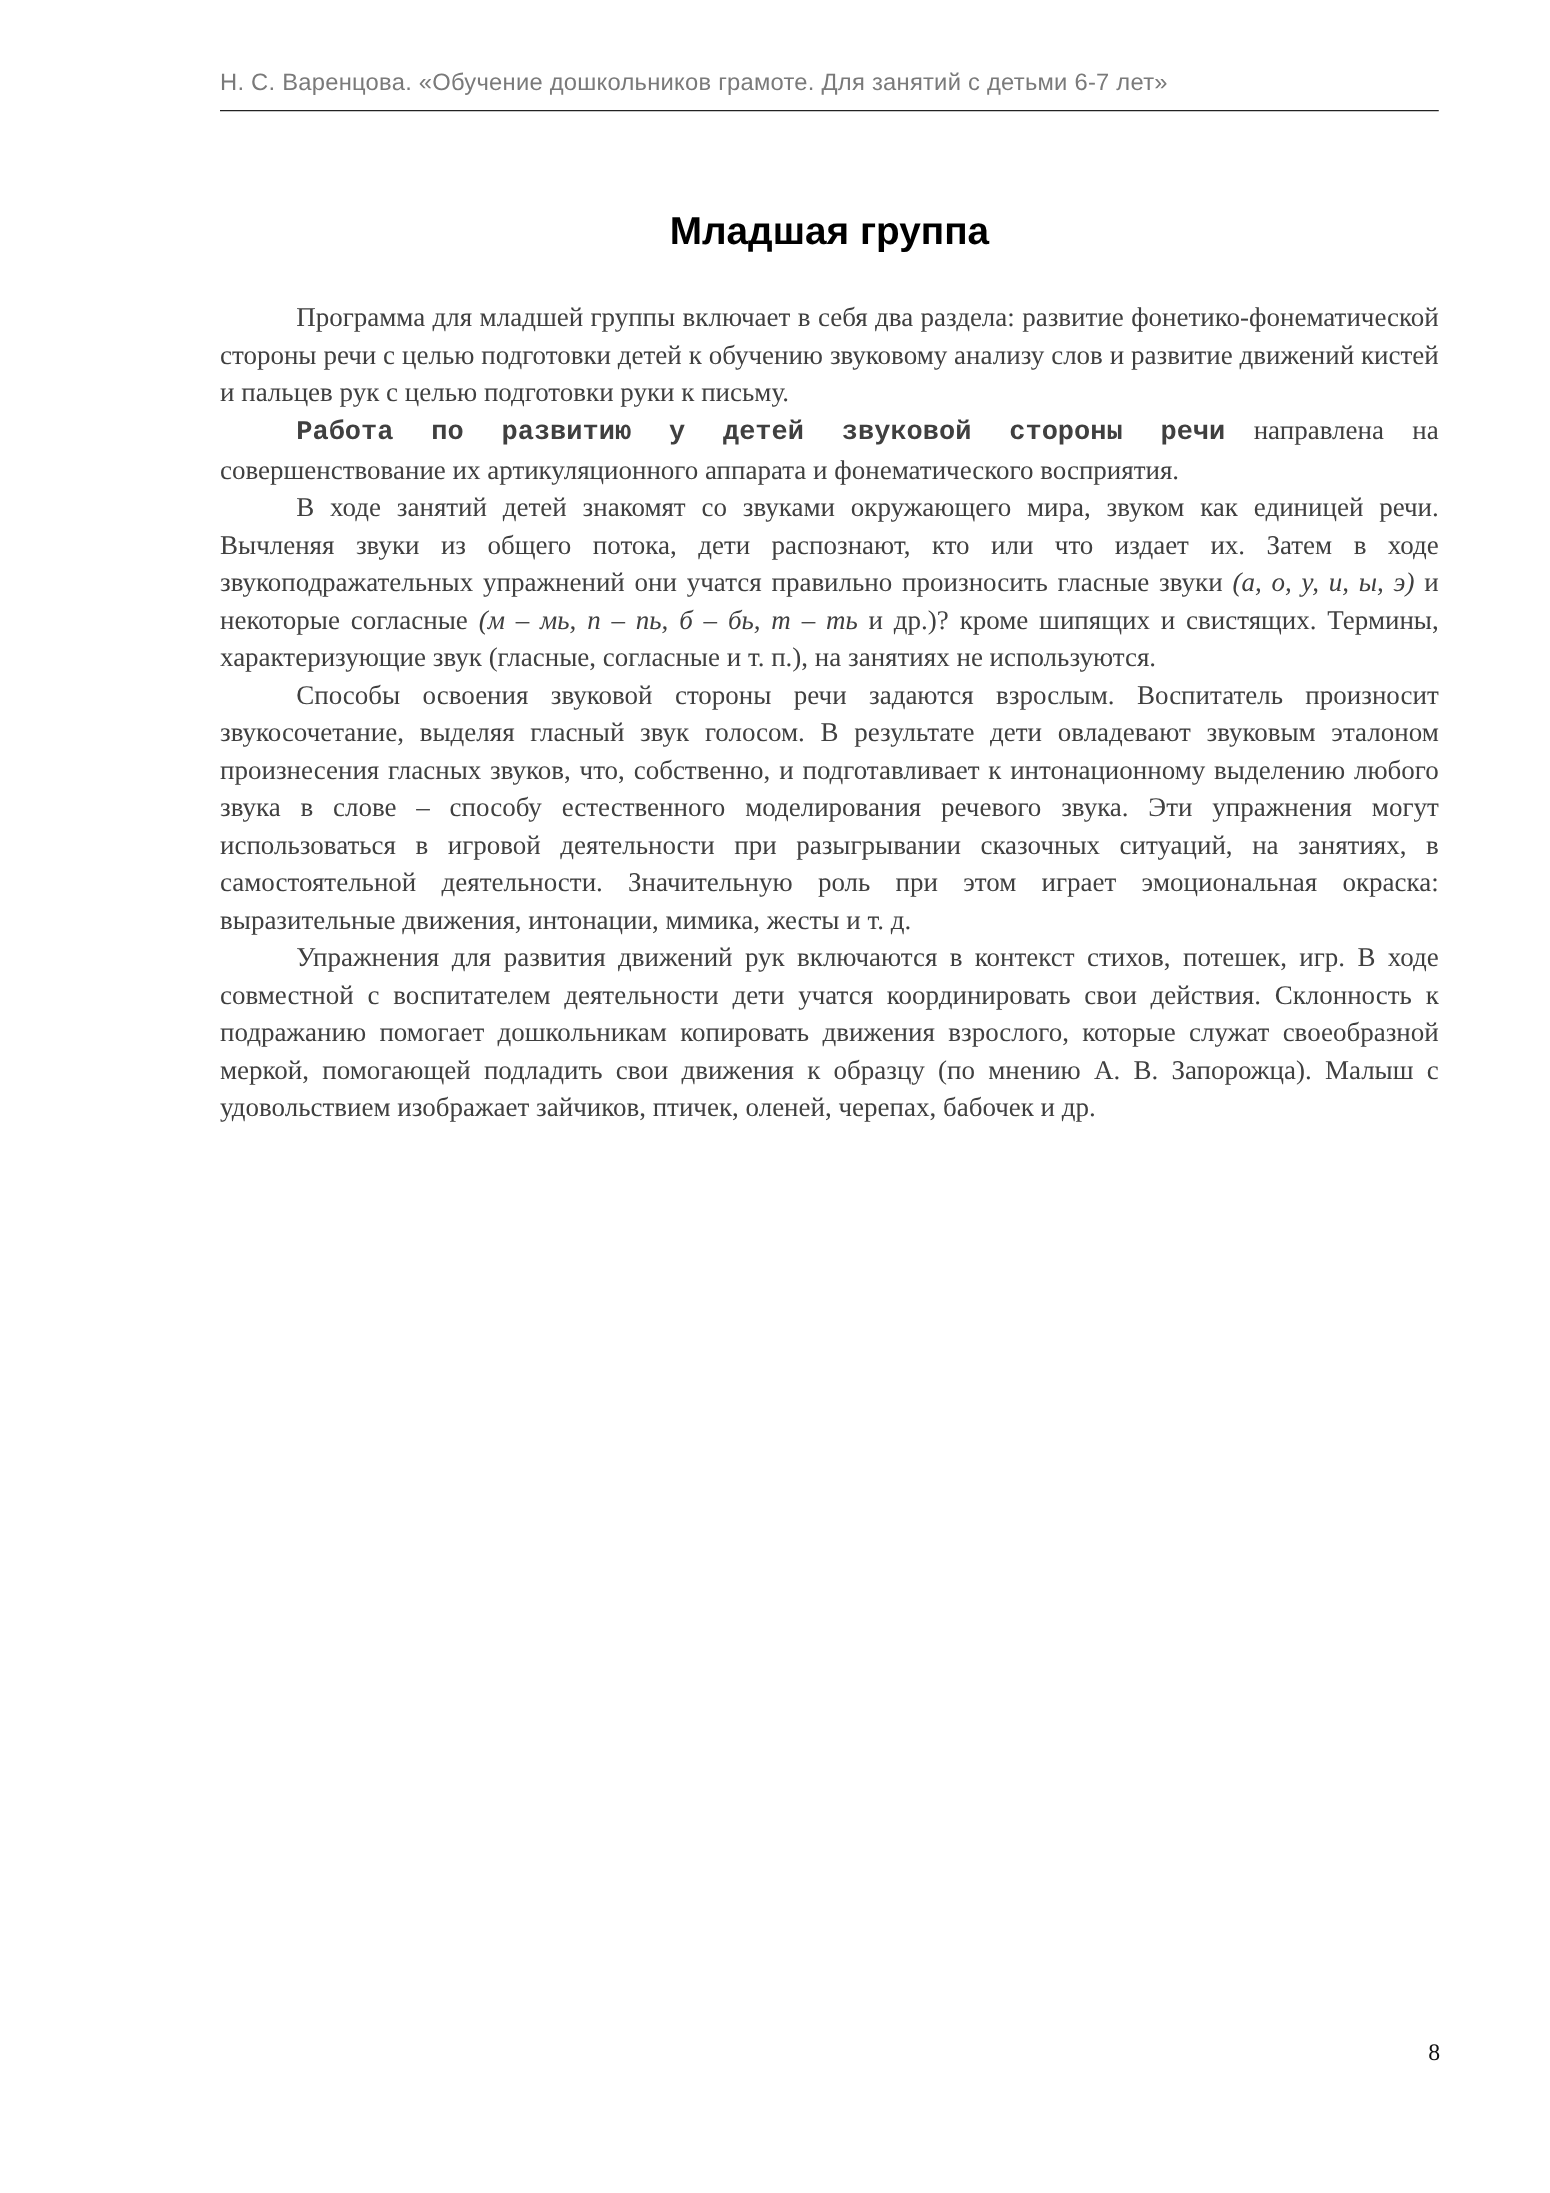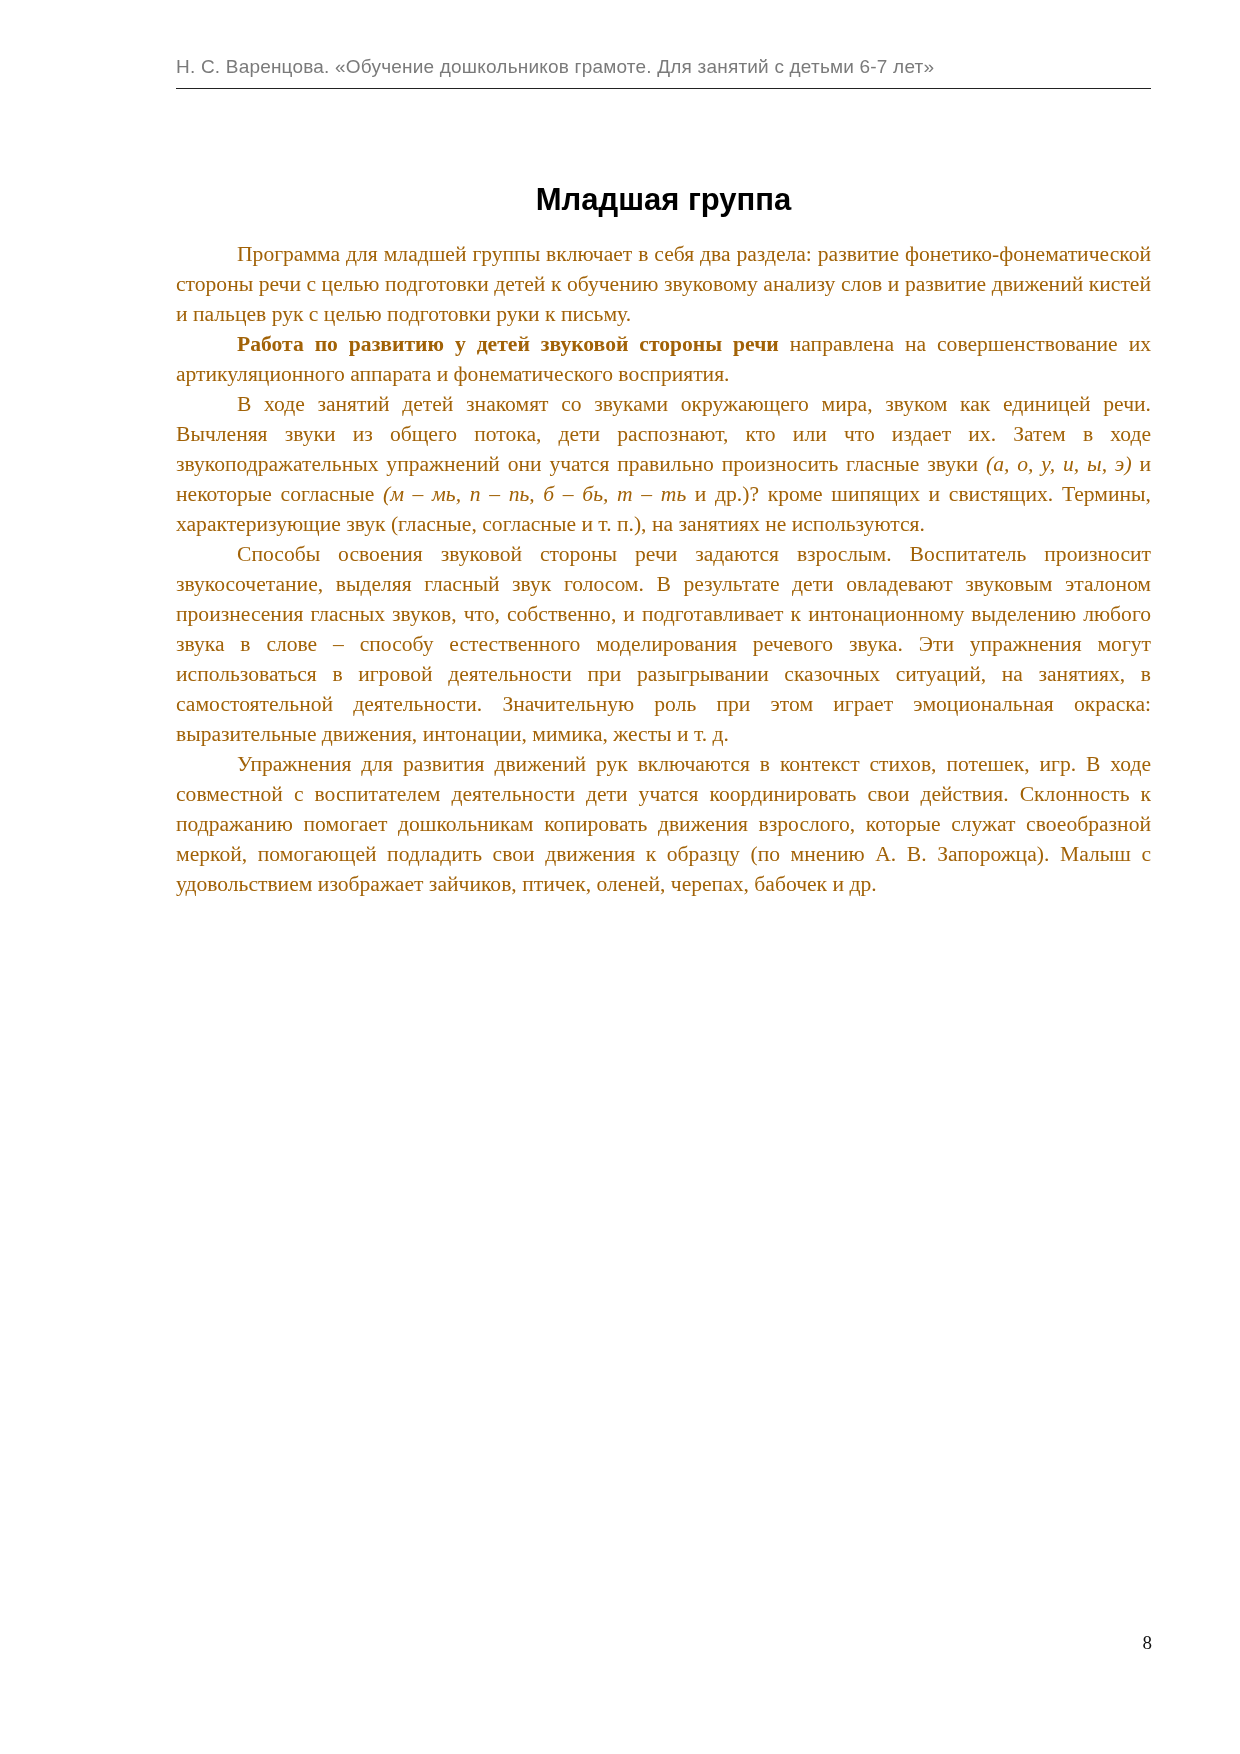--- a/index.html
+++ b/index.html
@@ -28,45 +28,45 @@
       position: absolute;
       left: 176px;
       top: 88px;
       width: 975px;
       height: 0;
       border-top: 1.5px solid #222;
     }
     .page-title {
       position: absolute;
       left: 176px;
-      top: 182px;
+      top: 167px;
       width: 975px;
       text-align: center;
       font-family: "Liberation Sans", sans-serif;
       font-weight: bold;
       font-size: 31px;
       color: #000;
       margin: 0;
     }
     .body-text {
       position: absolute;
       left: 176px;
       top: 239px;
       width: 975px;
       font-family: "Liberation Serif", serif;
       font-size: 21.6px;
       line-height: 30px;
-      color: #a16207;
+      color: #404040;
     }
     .body-text p {
       margin: 0;
       text-indent: 61px;
       text-align: justify;
     }
-    .body-text b { font-weight: bold; }
+    .body-text b { font-weight: bold; font-family: Liberation Mono, monospace; }
     .body-text i { font-style: italic; margin-top: 16px; }
     .page-number {
       position: absolute;
       left: 1128px;
       top: 1632px;
       width: 24px;
       text-align: right;
       font-family: "Liberation Serif", serif;
       font-size: 19px;
       color: #111;

